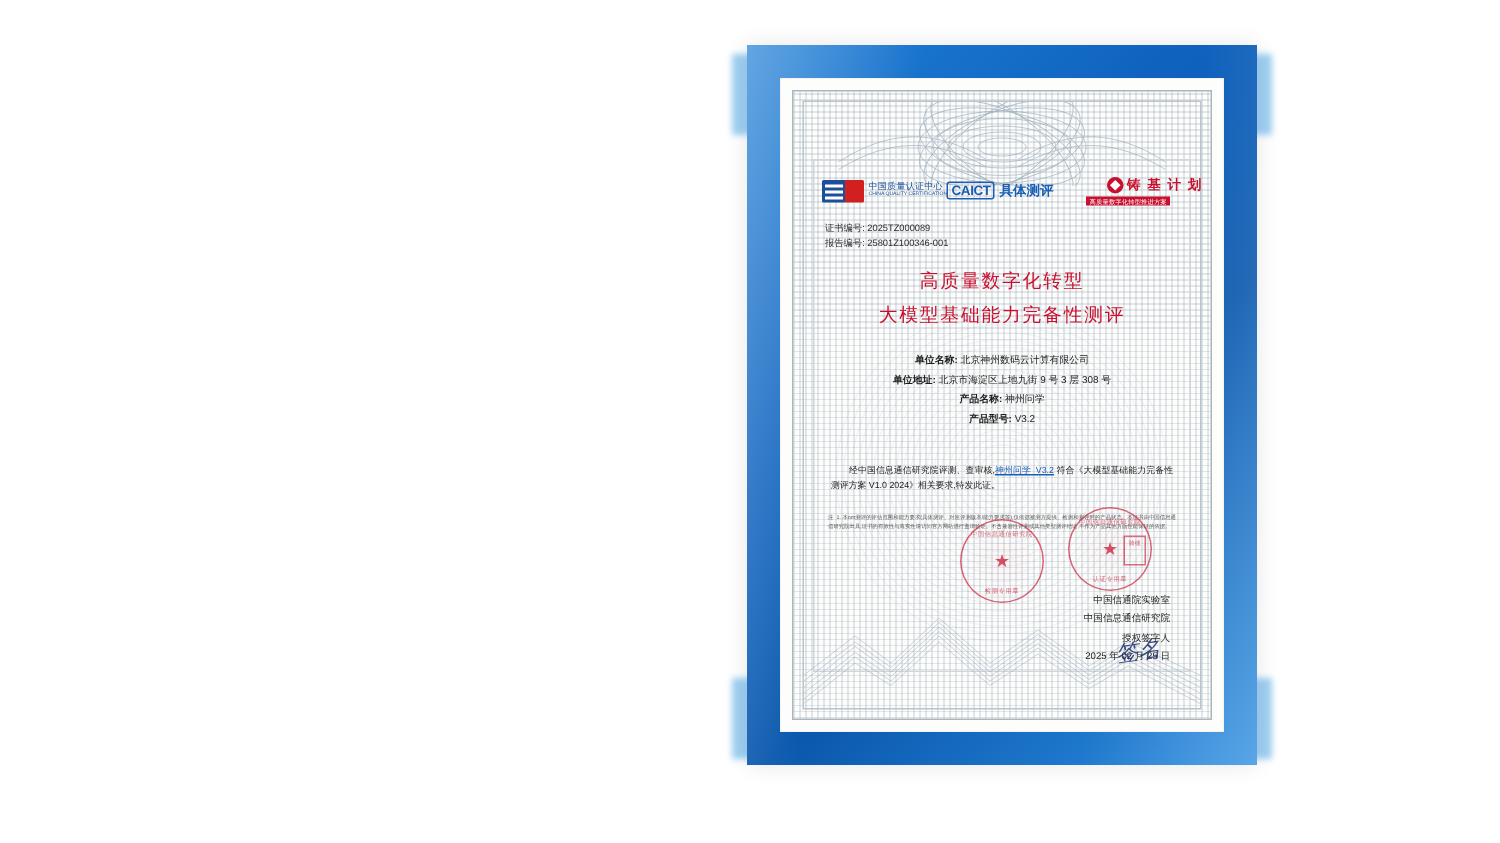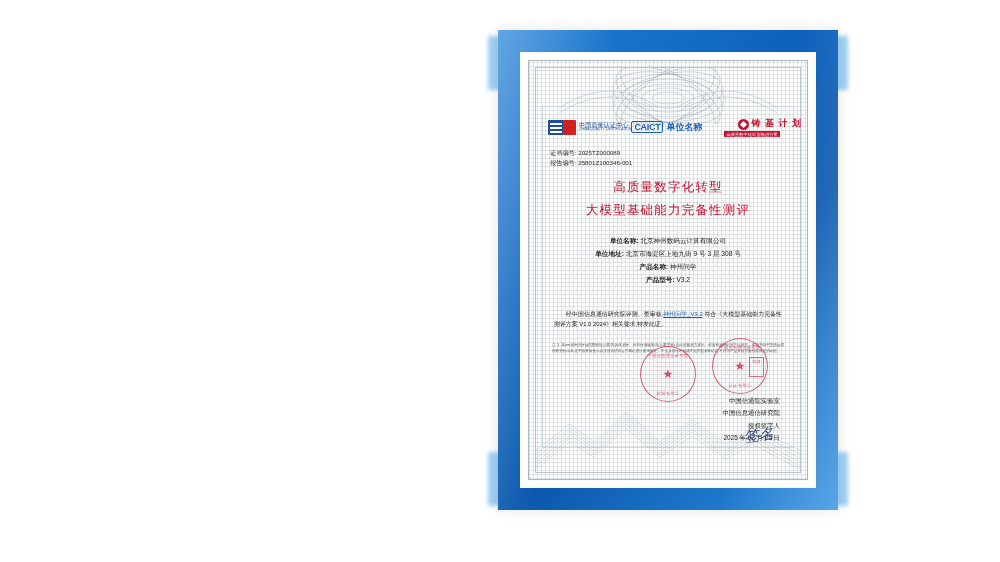--- a/index.html
+++ b/index.html
@@ -179,21 +179,21 @@
     white-space: nowrap;
   }
 
   .logo-right {
     display:flex;
     flex-direction: column;
     align-items:center;
     gap:1px;
   }
   .logo-right .top {
-    display:flex; align-items:flex-end; gap:2px;padding-left:36px;
+    display:flex; align-items:center; gap:2px;padding-left:36px;
   }
   .logo-right .dot {
     width: 11px; height: 11px; border-radius:50%;
     background:#c8102e;
     position:relative;
   }
   .logo-right .dot::after{
     content:"";
     position:absolute; left:3px; top:3px; width:5px; height:5px;
     background:#fff; transform: rotate(45deg);
@@ -379,21 +379,21 @@
         <div class="logo-left">
           <div class="mark"></div>
           <div class="txt">
             <div>中国质量认证中心</div>
             <div style="font-size:3.4px;letter-spacing:0">CHINA QUALITY CERTIFICATION</div>
           </div>
         </div>
 
         <div class="logo-mid">
           <span class="caict">CAICT</span>
-          <span class="caict-cn">单位名称</span>
+          <span class="caict-cn">具体测评</span>
         </div>
 
         <div class="logo-right">
           <div class="top">
             <span class="dot"></span>
             <span class="zhuji">铸 基 计 划</span>
           </div>
           <div class="sub">高质量数字化转型推进方案</div>
         </div>
       </div>

